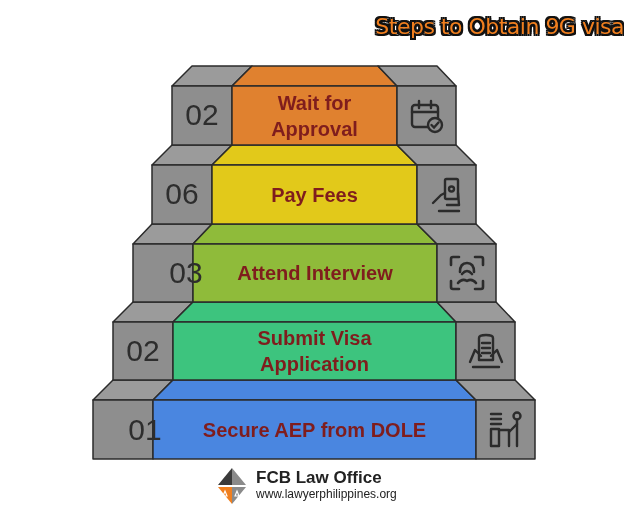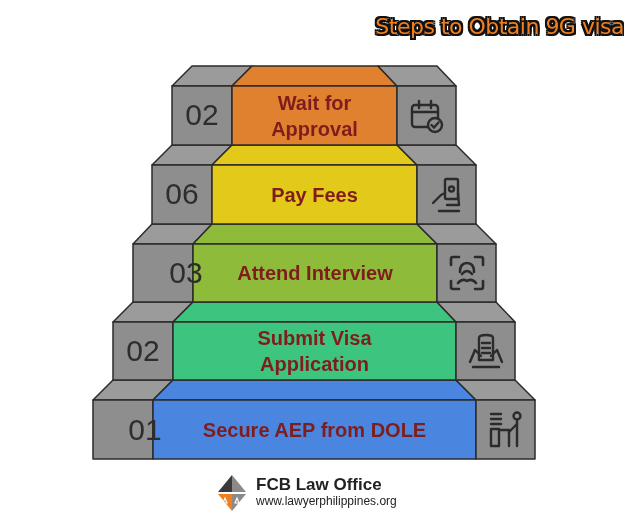--- a/index.html
+++ b/index.html
@@ -3,21 +3,21 @@
 <meta charset="utf-8">
 <style>
   html,body{margin:0;padding:0;background:#ffffff;}
   body{width:624px;height:527px;position:relative;overflow:hidden;font-family:"Liberation Sans",sans-serif;}
   .title{position:absolute;left:0;top:14px;width:624px;text-align:right;font-family:"DejaVu Sans",sans-serif;font-weight:normal;font-size:22px;color:#F07F1F;letter-spacing:-0.5px;
     text-shadow:-2px -2px 0 #111,2px -2px 0 #111,-2px 2px 0 #111,2px 2px 0 #111,0 2px 0 #111,0 -2px 0 #111,2px 0 0 #111,-2px 0 0 #111;}
   svg.stairs{position:absolute;left:0;top:0;}
   .num{position:absolute;font-family:"Liberation Sans",sans-serif;font-size:30px;color:#2d2d2d;text-align:center;width:60px;}
   .label{position:absolute;color:#7f1d1d;font-weight:bold;font-size:20px;text-align:center;line-height:26px;display:flex;align-items:center;justify-content:center;}
   .icon{position:absolute;width:60px;display:flex;align-items:center;justify-content:center;}
-  .footer{position:absolute;left:214px;top:466px;display:flex;align-items:center;margin-top:7px;}
+  .footer{position:absolute;left:214px;top:466px;display:flex;align-items:center;}
   .brand{margin-left:6px;line-height:17px;}
   .brand .name{font-size:17px;font-weight:bold;color:#222;}
   .brand .url{font-size:12px;font-weight:normal;color:#222;}
 </style>
 </head>
 <body>
 
 <div class="title">Steps to Obtain 9G visa</div>
 
 <svg class="stairs" width="624" height="527">

